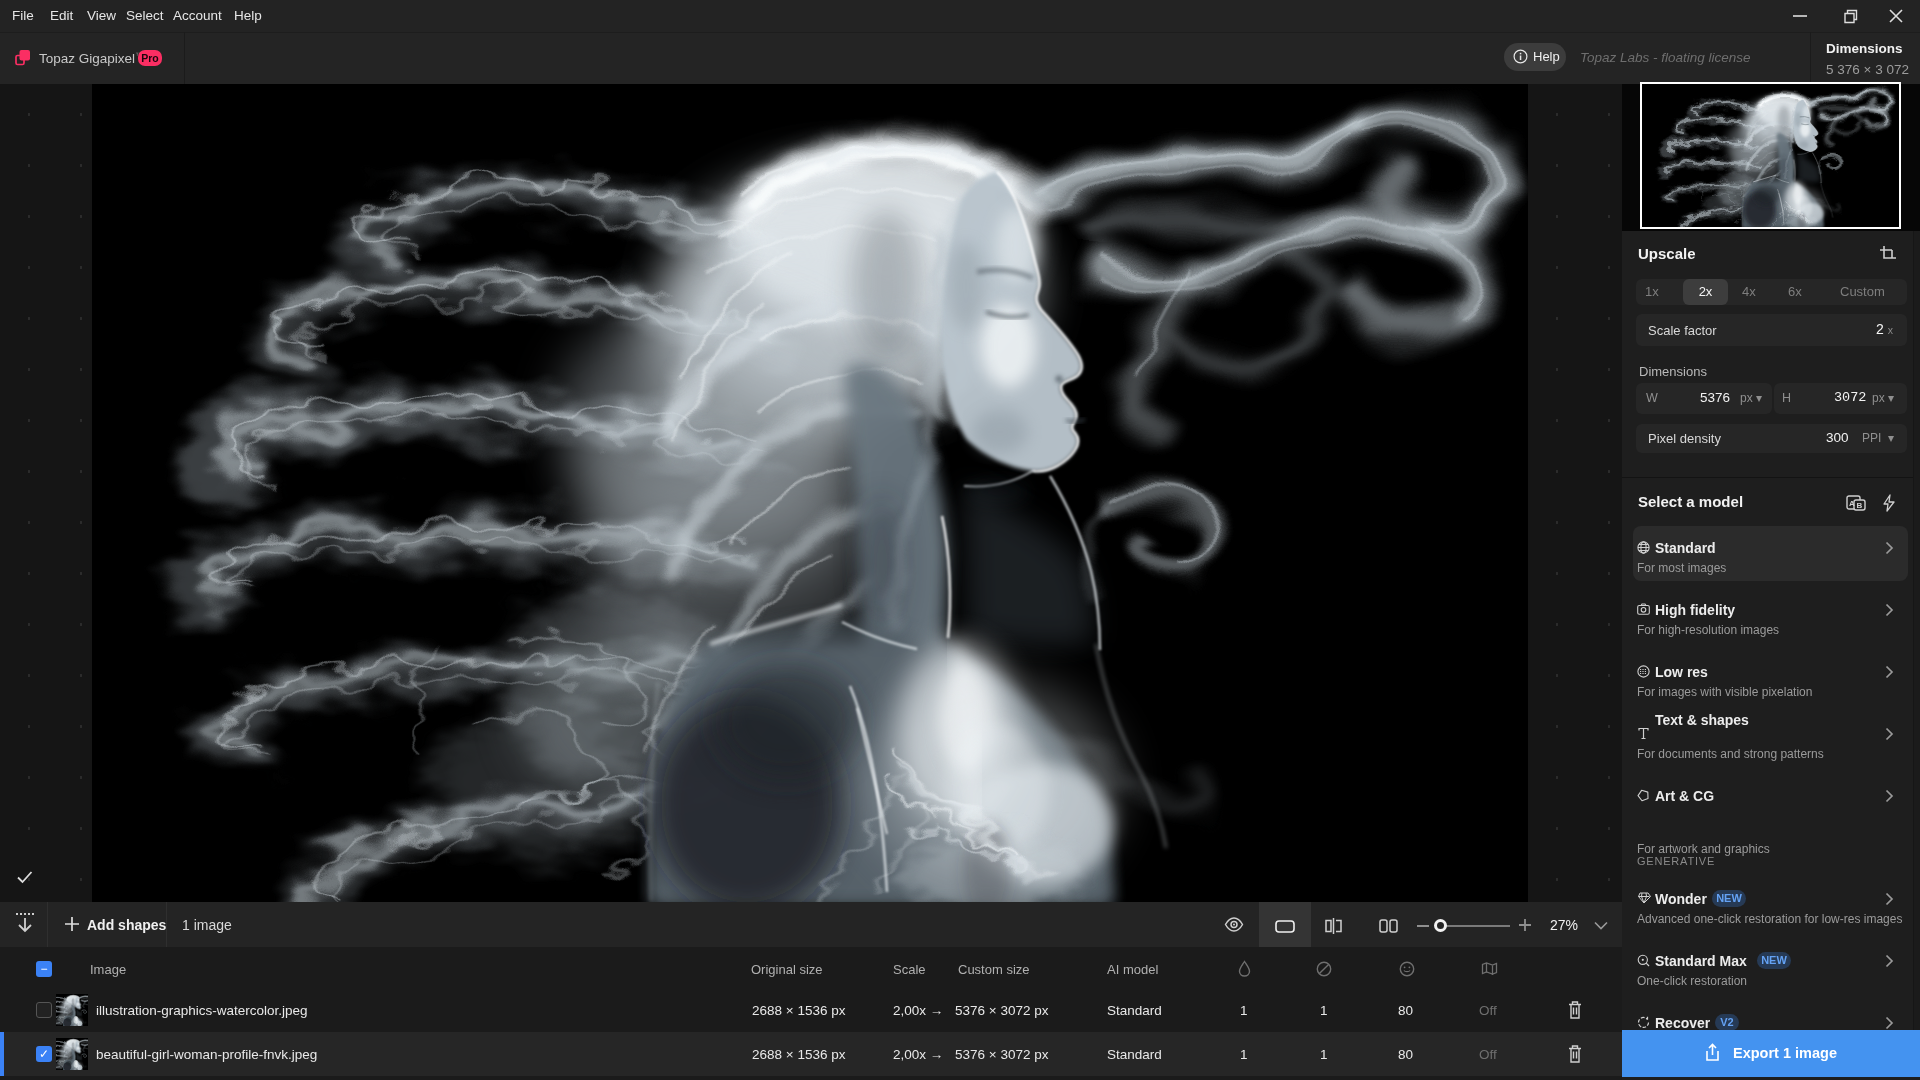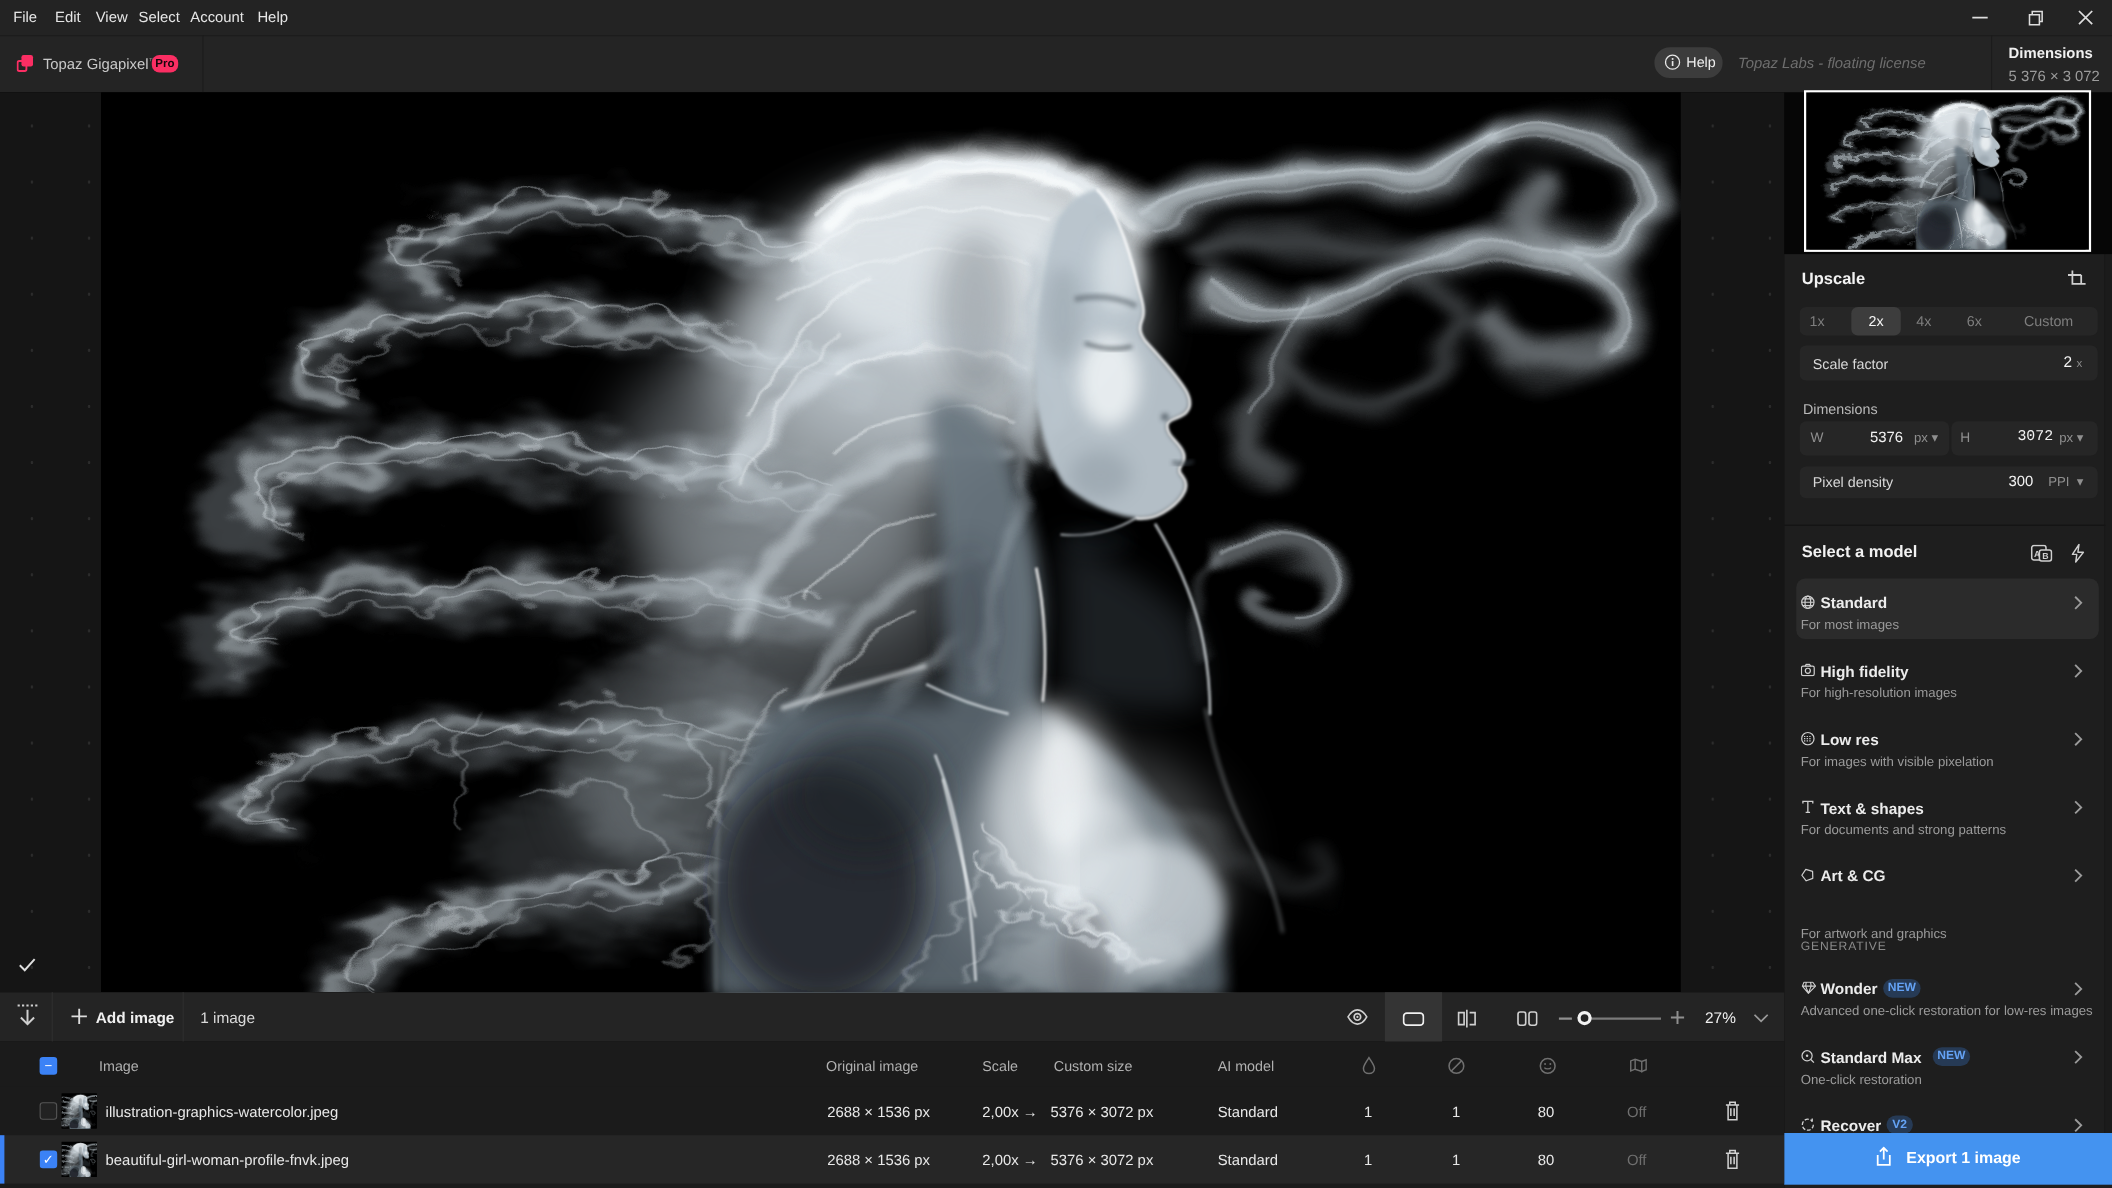--- a/index.html
+++ b/index.html
@@ -397,21 +397,21 @@
     </svg>
   <div class="mtitle" style="left:1655px; top:664px;">Low res</div>
   <svg class="chev" style="left:1885px; top:665px;" width="9" height="14" viewBox="0 0 9 14">
       <path d="M1.5 1.5l5.5 5.5-5.5 5.5" fill="none" stroke="#9a9a9a" stroke-width="1.7"></path>
     </svg>
   <div class="msub" style="left:1637px; top:685px;">For images with visible pixelation</div>
 
   <svg class="abs" style="left:1637px; top:727px;" width="13" height="13" viewBox="0 0 13 13">
       <path d="M2 3.5V1.5h9v2 M6.5 1.5v10 M4.5 11.5h4" fill="none" stroke="#cfcfcf" stroke-width="1.2"></path>
     </svg>
-  <div class="mtitle" style="left:1655px; top:727px;">Text &amp; shapes</div>
+  <div class="mtitle" style="left:1655px; top:712px;">Text &amp; shapes</div>
   <svg class="chev" style="left:1885px; top:727px;" width="9" height="14" viewBox="0 0 9 14">
       <path d="M1.5 1.5l5.5 5.5-5.5 5.5" fill="none" stroke="#9a9a9a" stroke-width="1.7"></path>
     </svg>
   <div class="msub" style="left:1637px; top:747px;">For documents and strong patterns</div>
 
   <svg class="abs" style="left:1637px; top:789px;" width="13" height="13" viewBox="0 0 13 13">
       <path d="M6.5 1l5.2 3.8-2 6.1H3.3l-2-6.1z" fill="none" stroke="#cfcfcf" stroke-width="1.1" stroke-linejoin="round" transform="rotate(-20 6.5 6.5)"></path>
     </svg>
   <div class="mtitle" style="left:1655px; top:788px;">Art &amp; CG</div>
   <svg class="chev" style="left:1885px; top:789px;" width="9" height="14" viewBox="0 0 9 14">
@@ -459,21 +459,21 @@
   <div id="toolbar"></div>
   <div class="tsep" style="left:47px;"></div>
   <div class="tsep" style="left:166px;"></div>
   <svg class="abs" style="left:14px; top:912px;" width="22" height="24" viewBox="0 0 22 24">
       <path d="M2 2h2 M6 2h2 M10 2h2 M14 2h2 M18 2h2" stroke="#cfcfcf" stroke-width="1.8"></path>
       <path d="M11 6v12 M5 13l6 6 6-6" fill="none" stroke="#cfcfcf" stroke-width="1.8"></path>
     </svg>
   <svg class="abs" style="left:64px; top:916px;" width="16" height="16" viewBox="0 0 16 16">
       <path d="M8 1v14 M1 8h14" stroke="#ddd" stroke-width="1.7"></path>
     </svg>
-  <div class="abs" style="left:87px; top:917px; color:#f0f0f0; font-size:14px; font-weight:600;">Add image</div>
+  <div class="abs" style="left:87px; top:917px; color:#f0f0f0; font-size:14px; font-weight:600;">Add shapes</div>
   <div class="abs" style="left:182px; top:917px; color:#d9d9d9; font-size:14px;">1 image</div>
 
   <svg class="abs" style="left:1224px; top:916px;" width="20" height="17" viewBox="0 0 20 17">
       <path d="M1.5 8.5C4 4 7 2 10 2s6 2 8.5 6.5C16 13 13 15 10 15s-6-2-8.5-6.5z" fill="none" stroke="#cfcfcf" stroke-width="1.5"></path>
       <circle cx="10" cy="8.5" r="3" fill="none" stroke="#cfcfcf" stroke-width="1.5"></circle>
       <circle cx="10" cy="8.5" r="1" fill="#cfcfcf"></circle>
     </svg>
   <div class="abs" style="left:1259px; top:902px; width:52px; height:45px; background:#343434;"></div>
   <svg class="abs" style="left:1275px; top:920px;" width="20" height="13" viewBox="0 0 20 13">
       <rect x="1" y="1" width="18" height="11" rx="3" fill="none" stroke="#f0f0f0" stroke-width="1.6"></rect>
@@ -499,21 +499,21 @@
   <svg class="abs" style="left:1594px; top:921px;" width="14" height="9" viewBox="0 0 14 9">
       <path d="M1 1.5l6 6 6-6" fill="none" stroke="#9a9a9a" stroke-width="1.6"></path>
     </svg>
 
   <div id="table"></div>
   <div id="row1"></div>
   <div id="row2"></div>
   <div id="row2bar"></div>
   <div class="cb blue" style="left:36px; top:961px;">−</div>
   <div class="thead" style="left:90px; top:962px;">Image</div>
-  <div class="thead" style="left:751px; top:962px;">Original image</div>
+  <div class="thead" style="left:751px; top:962px;">Original size</div>
   <div class="thead" style="left:893px; top:962px;">Scale</div>
   <div class="thead" style="left:958px; top:962px;">Custom size</div>
   <div class="thead" style="left:1107px; top:962px;">AI model</div>
   <svg class="abs" style="left:1237px; top:960px;" width="15" height="17" viewBox="0 0 15 17">
       <path d="M7.5 1.5C5 5.5 2.5 8.5 2.5 11.3 2.5 14 4.7 16 7.5 16s5-2 5-4.7C12.5 8.5 10 5.5 7.5 1.5z" fill="none" stroke="#6f6f6f" stroke-width="1.4"></path>
     </svg>
   <svg class="abs" style="left:1316px; top:961px;" width="16" height="16" viewBox="0 0 16 16">
       <circle cx="8" cy="8" r="6.7" fill="none" stroke="#6f6f6f" stroke-width="1.4"></circle>
       <path d="M3.4 12.6L12.6 3.4" stroke="#6f6f6f" stroke-width="1.4"></path>
     </svg>

